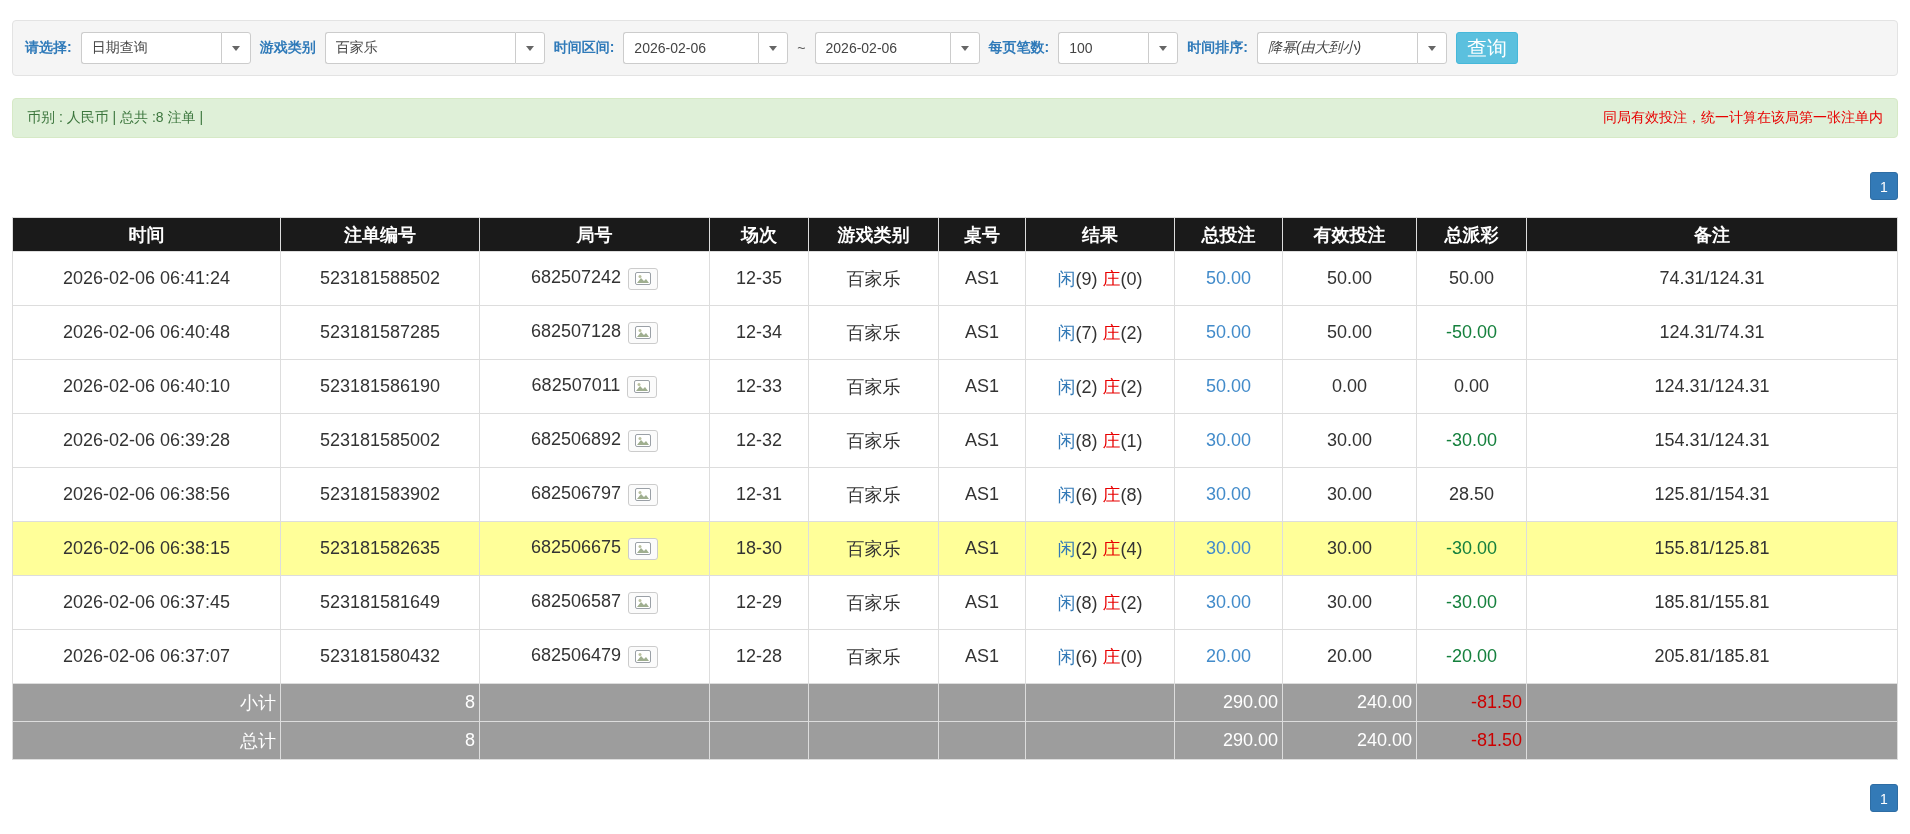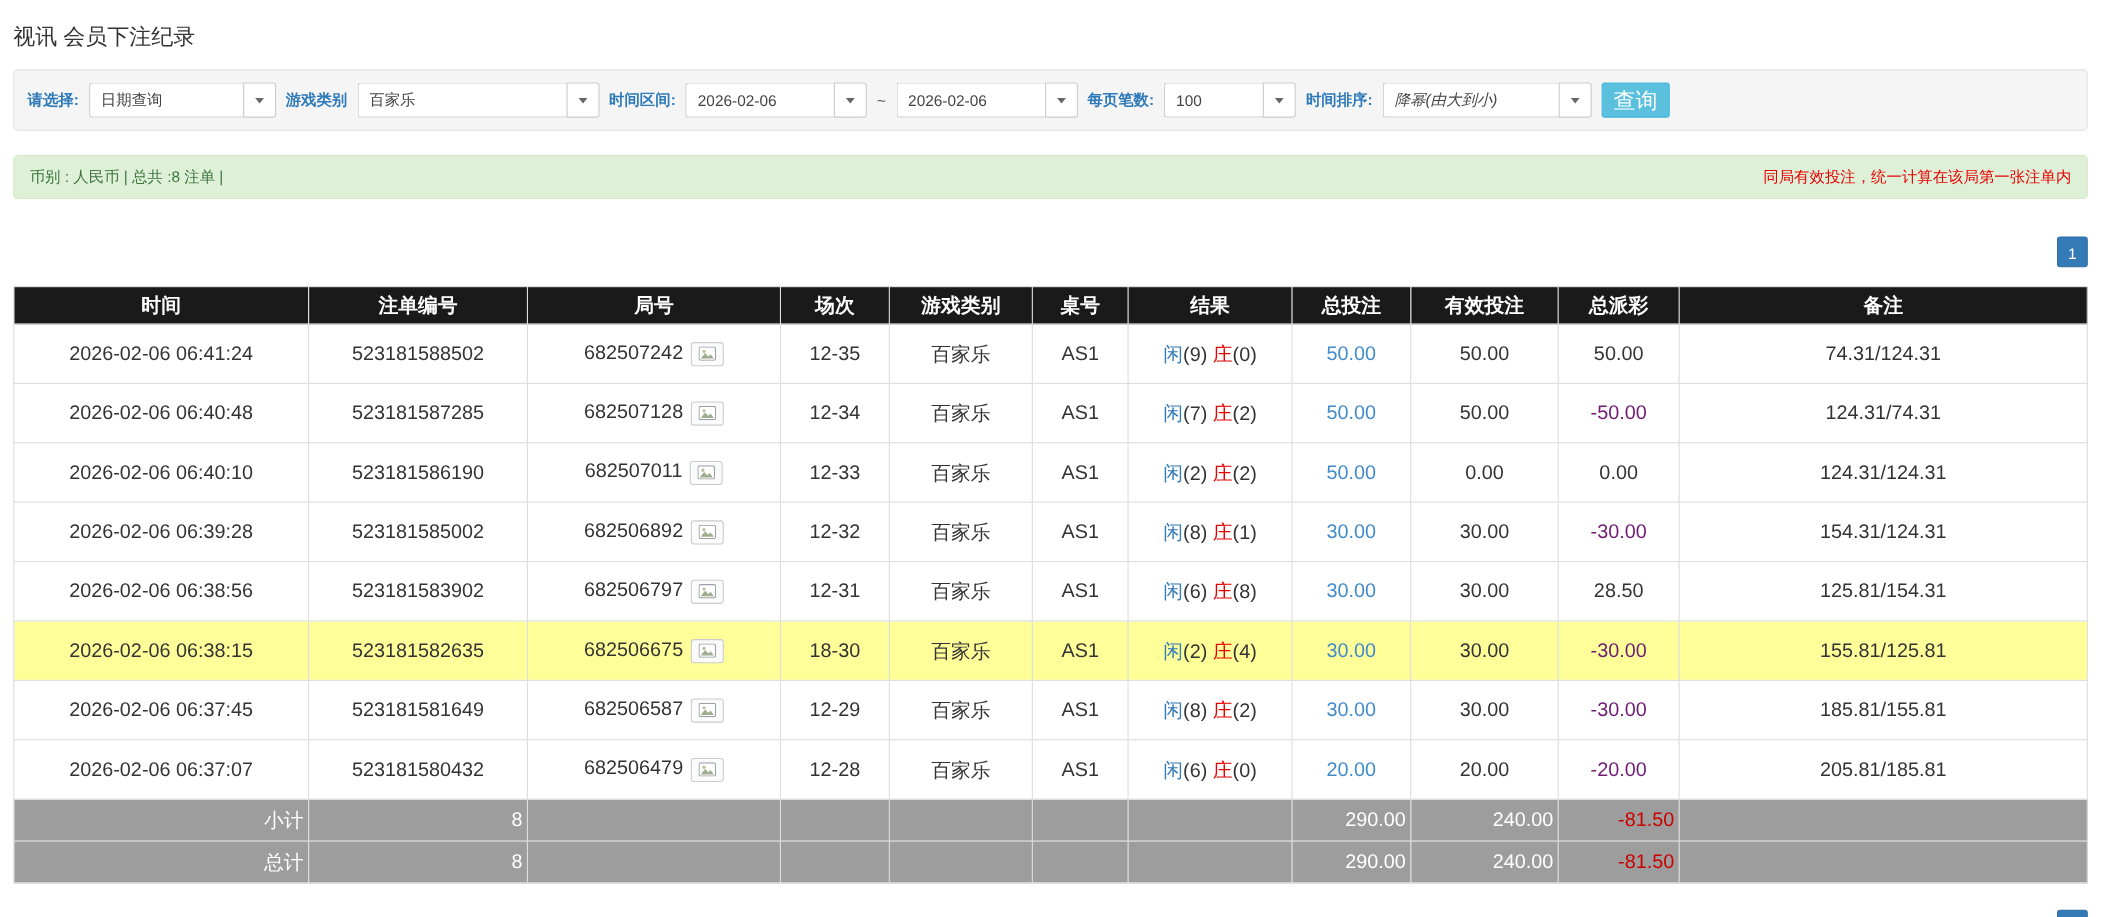--- a/index.html
+++ b/index.html
@@ -45,34 +45,33 @@
   table { width: 100%; border-collapse: collapse; table-layout: fixed;
     margin-top: 17px; font-size: 18px; }
   th { background: #1a1a1a; color: #fff; font-weight: bold; height: 34px;
     border: 1px solid #ddd; text-align: center; }
   td { border: 1px solid #ddd; text-align: center; color: #333; height: 54px;
     padding: 4px; }
   tbody tr { background: #fff; }
   tbody tr.hl { background: #ffff99; }
   tfoot td { background: #9d9d9d; color: #fff; height: 38px; text-align: right; }
   .blue { color: #428bca; cursor: pointer; }
-  .neg { color: #701a75; }
+  .neg { color: #15803d; }
   tfoot .neg { color: #cc0000; }
   .rp { color: #337ab7; }
   .rb { color: #e80000; }
   .rv { color: #333; }
   .vbtn { margin-left: 7px; padding: 3px 6px 1px 6px; background: #fbfbfb;
     border: 1px solid #ccc; border-radius: 3px; cursor: pointer; vertical-align: middle; }
 </style>
 </head>
 <body>
 
 <div class="page">
 
-  <h1 class="title">视讯 会员下注纪录</h1>
 
   <div class="filter-bar">
     <span class="flabel">请选择:</span>
     <span class="combo">
       <input style="width: 140px;" readonly="" value="日期查询">
       <button class="caret-btn">
           <span class="caret"></span>
         </button>
     </span>
 

